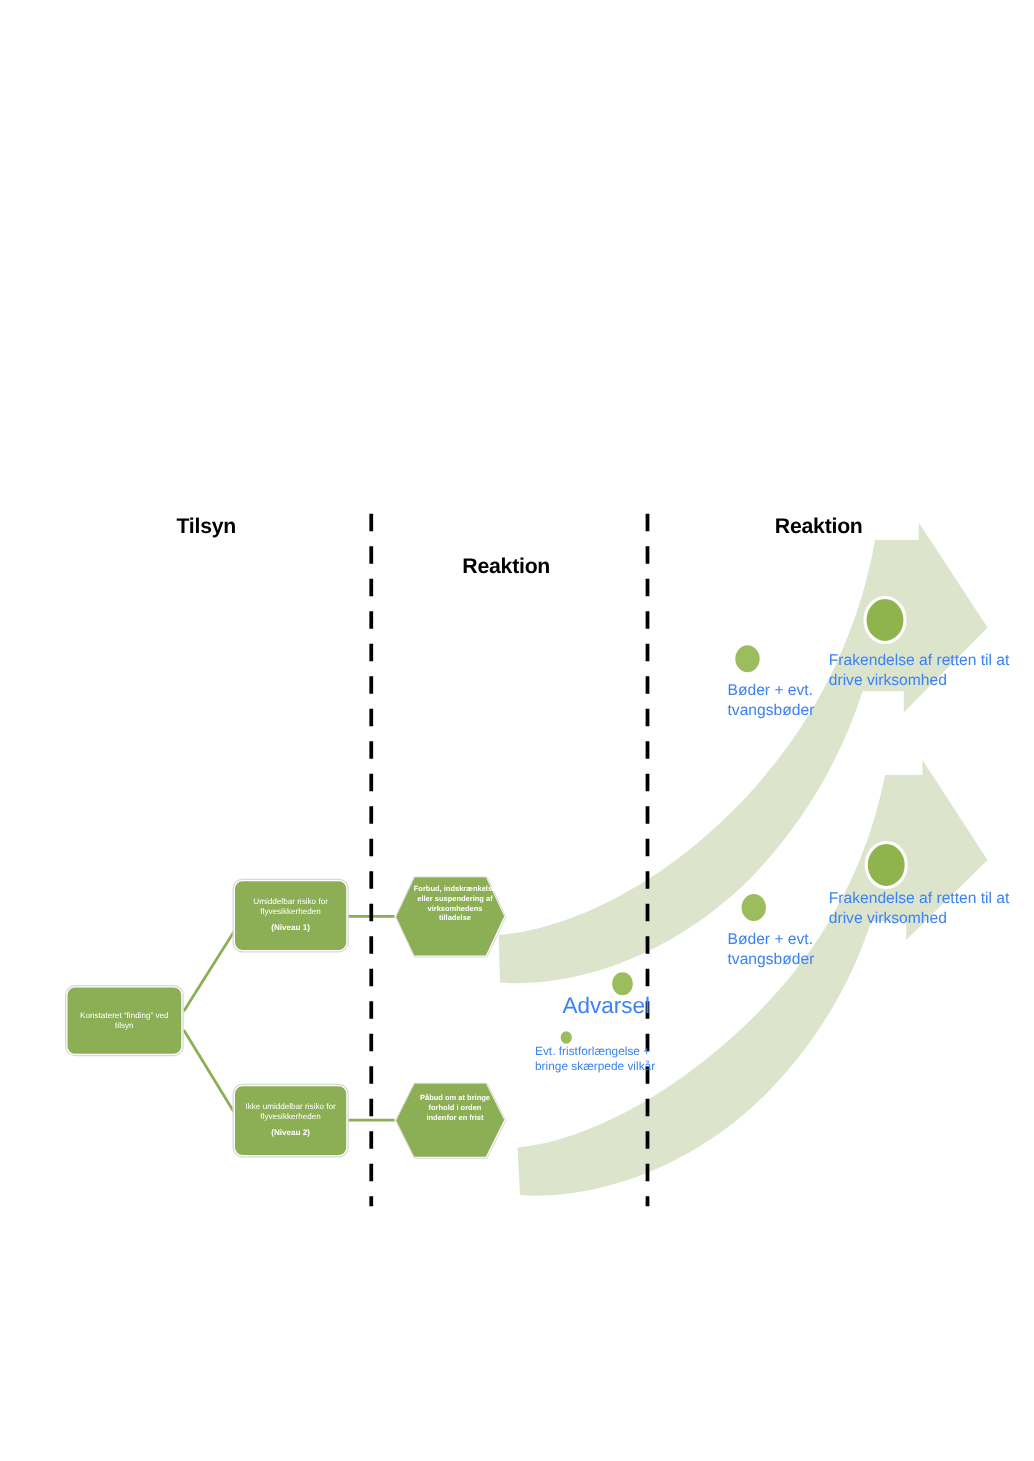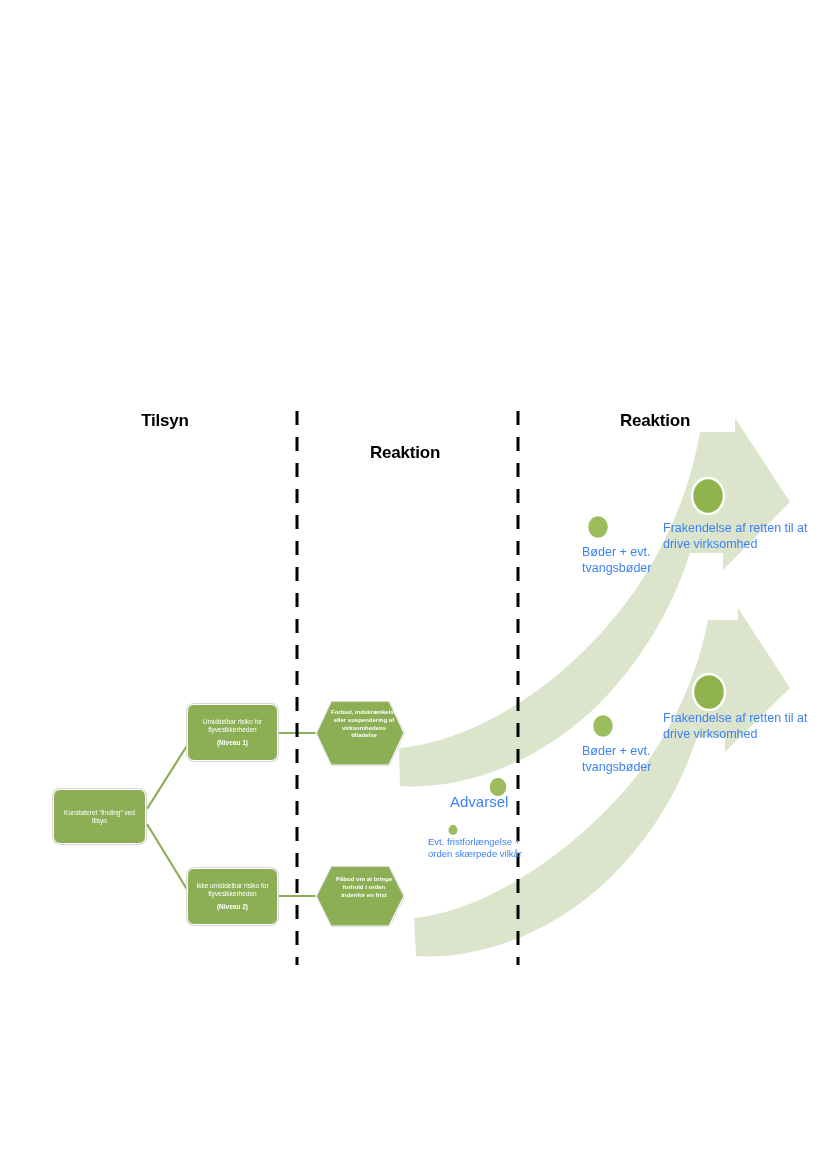--- a/index.html
+++ b/index.html
@@ -100,21 +100,21 @@
   #lbl-frak-top {
     left: 663px; top: 521px; width: 160px; font-size: 12.5px;
   }
   #lbl-boder-bottom {
     left: 582px; top: 744px; width: 95px; font-size: 12.5px;
   }
   #lbl-frak-bottom {
     left: 663px; top: 711px; width: 150px; font-size: 12.5px;
   }
   #lbl-advarsel {
-    left: 450px; top: 793px; width: 110px; font-size: 15px;
+    left: 450px; top: 793px; width: 110px; font-size: 18px;
   }
   #lbl-frist {
     left: 428px; top: 836px; width: 110px; font-size: 9.5px;
     line-height: 1.3;
   }
 </style>
 </head>
 <body>
 
 <div id="page">
@@ -221,15 +221,15 @@
   <div class="arrow-label" id="lbl-boder-top">Bøder + evt. tvangsbøder</div>
 
   <div class="arrow-label" id="lbl-frak-top">Frakendelse af retten til at drive virksomhed</div>
 
   <div class="arrow-label" id="lbl-boder-bottom">Bøder + evt. tvangsbøder</div>
 
   <div class="arrow-label" id="lbl-frak-bottom">Frakendelse af retten til at drive virksomhed</div>
 
   <div class="arrow-label" id="lbl-advarsel">Advarsel</div>
 
-  <div class="arrow-label" id="lbl-frist">Evt. fristforlængelse + orden skærpede vilkår</div>
+  <div class="arrow-label" id="lbl-frist">Evt. fristforlængelse + bringe skærpede vilkår</div>
 
 </div>
 
 </body></html>

